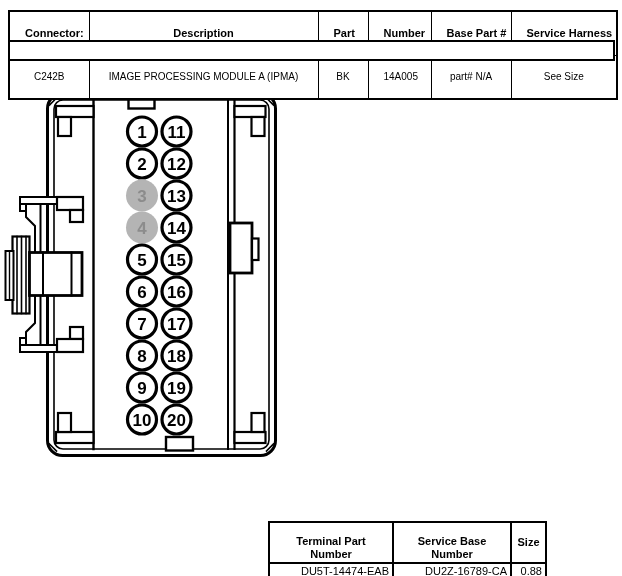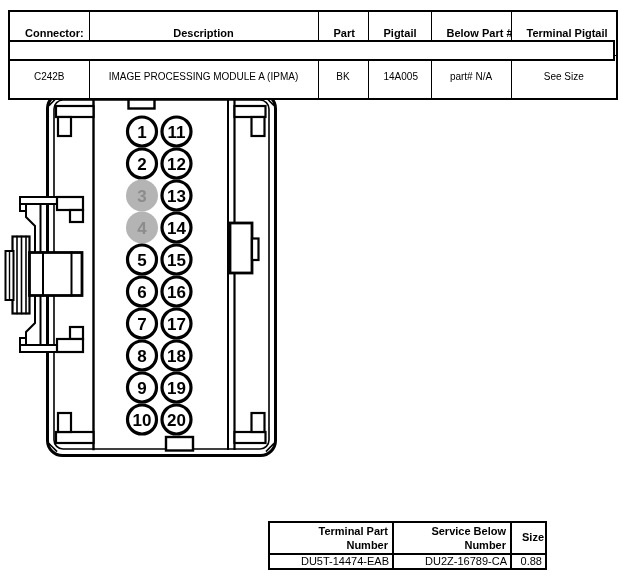--- a/index.html
+++ b/index.html
@@ -28,22 +28,22 @@
   
   .terminal-table{
     position:absolute;left:268px;top:521px;z-index:2;
     border-collapse:collapse;table-layout:fixed;background:#fff;
     border:2.5px solid #000;
   }
   .terminal-table th,.terminal-table td{
     border:2px solid #000;vertical-align:middle;overflow:hidden;
   }
   .terminal-table th{
-    font-size:11px;font-weight:bold;text-align:right;
-    padding:2px 4px 1px 4px;line-height:1.2;height:26px;
+    font-size:11px;font-weight:bold;text-align:center;
+    padding:12px 4px 1px 4px;line-height:1.2;height:26px;
   }
   .terminal-table th.size-h{padding:2px 1px;}
   .terminal-table td{
     font-size:11px;font-weight:normal;text-align:right;
     padding:0 3px;height:13px;line-height:1.1;white-space:nowrap;
   }
 </style>
 </head>
 <body>
 
@@ -199,23 +199,23 @@
         <col style="width:50px">
       <col style="width:63px">
         <col style="width:80px">
         <col style="width:106px">
     </colgroup>
     <tbody>
         <tr>
       <th>Connector:</th>
       <th>Description</th>
       <th>Part</th>
-      <th>Pigtail</th>
-      <th>Below Part #</th>
-      <th>Terminal Pigtail</th>
+      <th>Number</th>
+      <th>Base Part #</th>
+      <th>Service Harness</th>
     </tr>
     <tr>
       <td>C242B</td>
       <td>IMAGE PROCESSING MODULE A (IPMA)</td>
       <td>BK</td>
       <td>14A005</td>
       <td>part# N/A</td>
       <td>See Size</td>
     </tr>
   </tbody>
@@ -225,21 +225,21 @@
 
   <table class="terminal-table">
     <colgroup>
       <col style="width:124px">
         <col style="width:118px">
         <col style="width:35px">
     </colgroup>
     <tbody>
         <tr>
       <th>Terminal Part Number</th>
-      <th>Service Below Number</th>
+      <th>Service Base Number</th>
       <th class="size-h">Size</th>
     </tr>
     <tr>
       <td>DU5T-14474-EAB</td>
       <td>DU2Z-16789-CA</td>
       <td>0.88</td>
     </tr>
   </tbody>
     </table>
 

